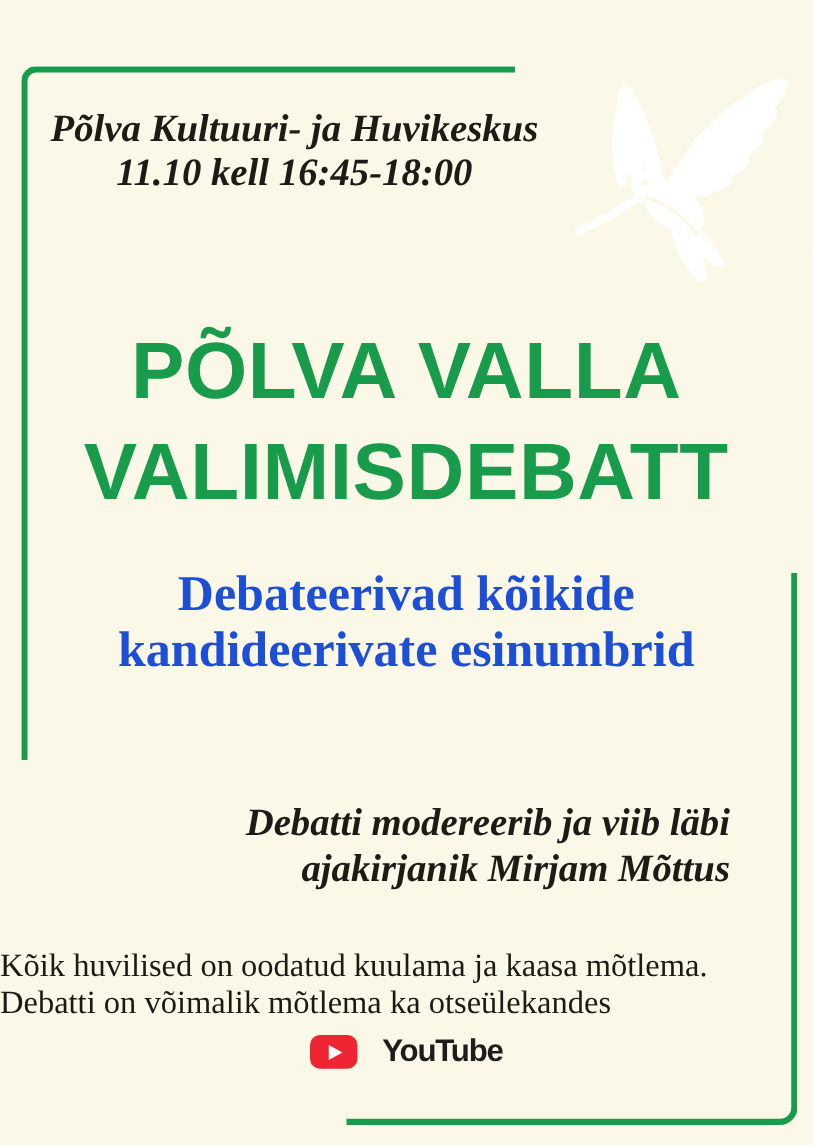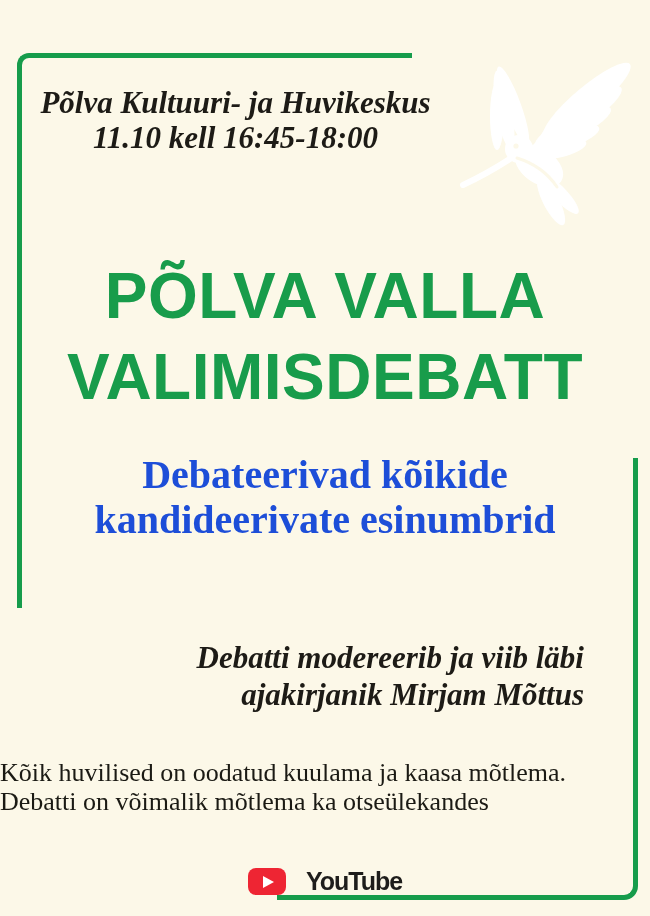--- a/index.html
+++ b/index.html
@@ -69,21 +69,21 @@
   
   .footer-block{
     position:absolute;left:0;top:758px;width:650px;
     text-align:left;
     font-weight:400;
     font-size:26px;line-height:1.13;
     color:#1b1a14;
   }
   
   .youtube{
-    position:absolute;left:0;top:867px;width:650px;
+    position:absolute;left:0;top:827px;width:650px;
     display:flex;align-items:center;justify-content:center;gap:20px;
   }
   .yt-play{
     width:38px;height:27px;
     background:#ee2533;
     border-radius:8px;
     display:flex;align-items:center;justify-content:center;
   }
   .yt-play::after{
     content:"";

